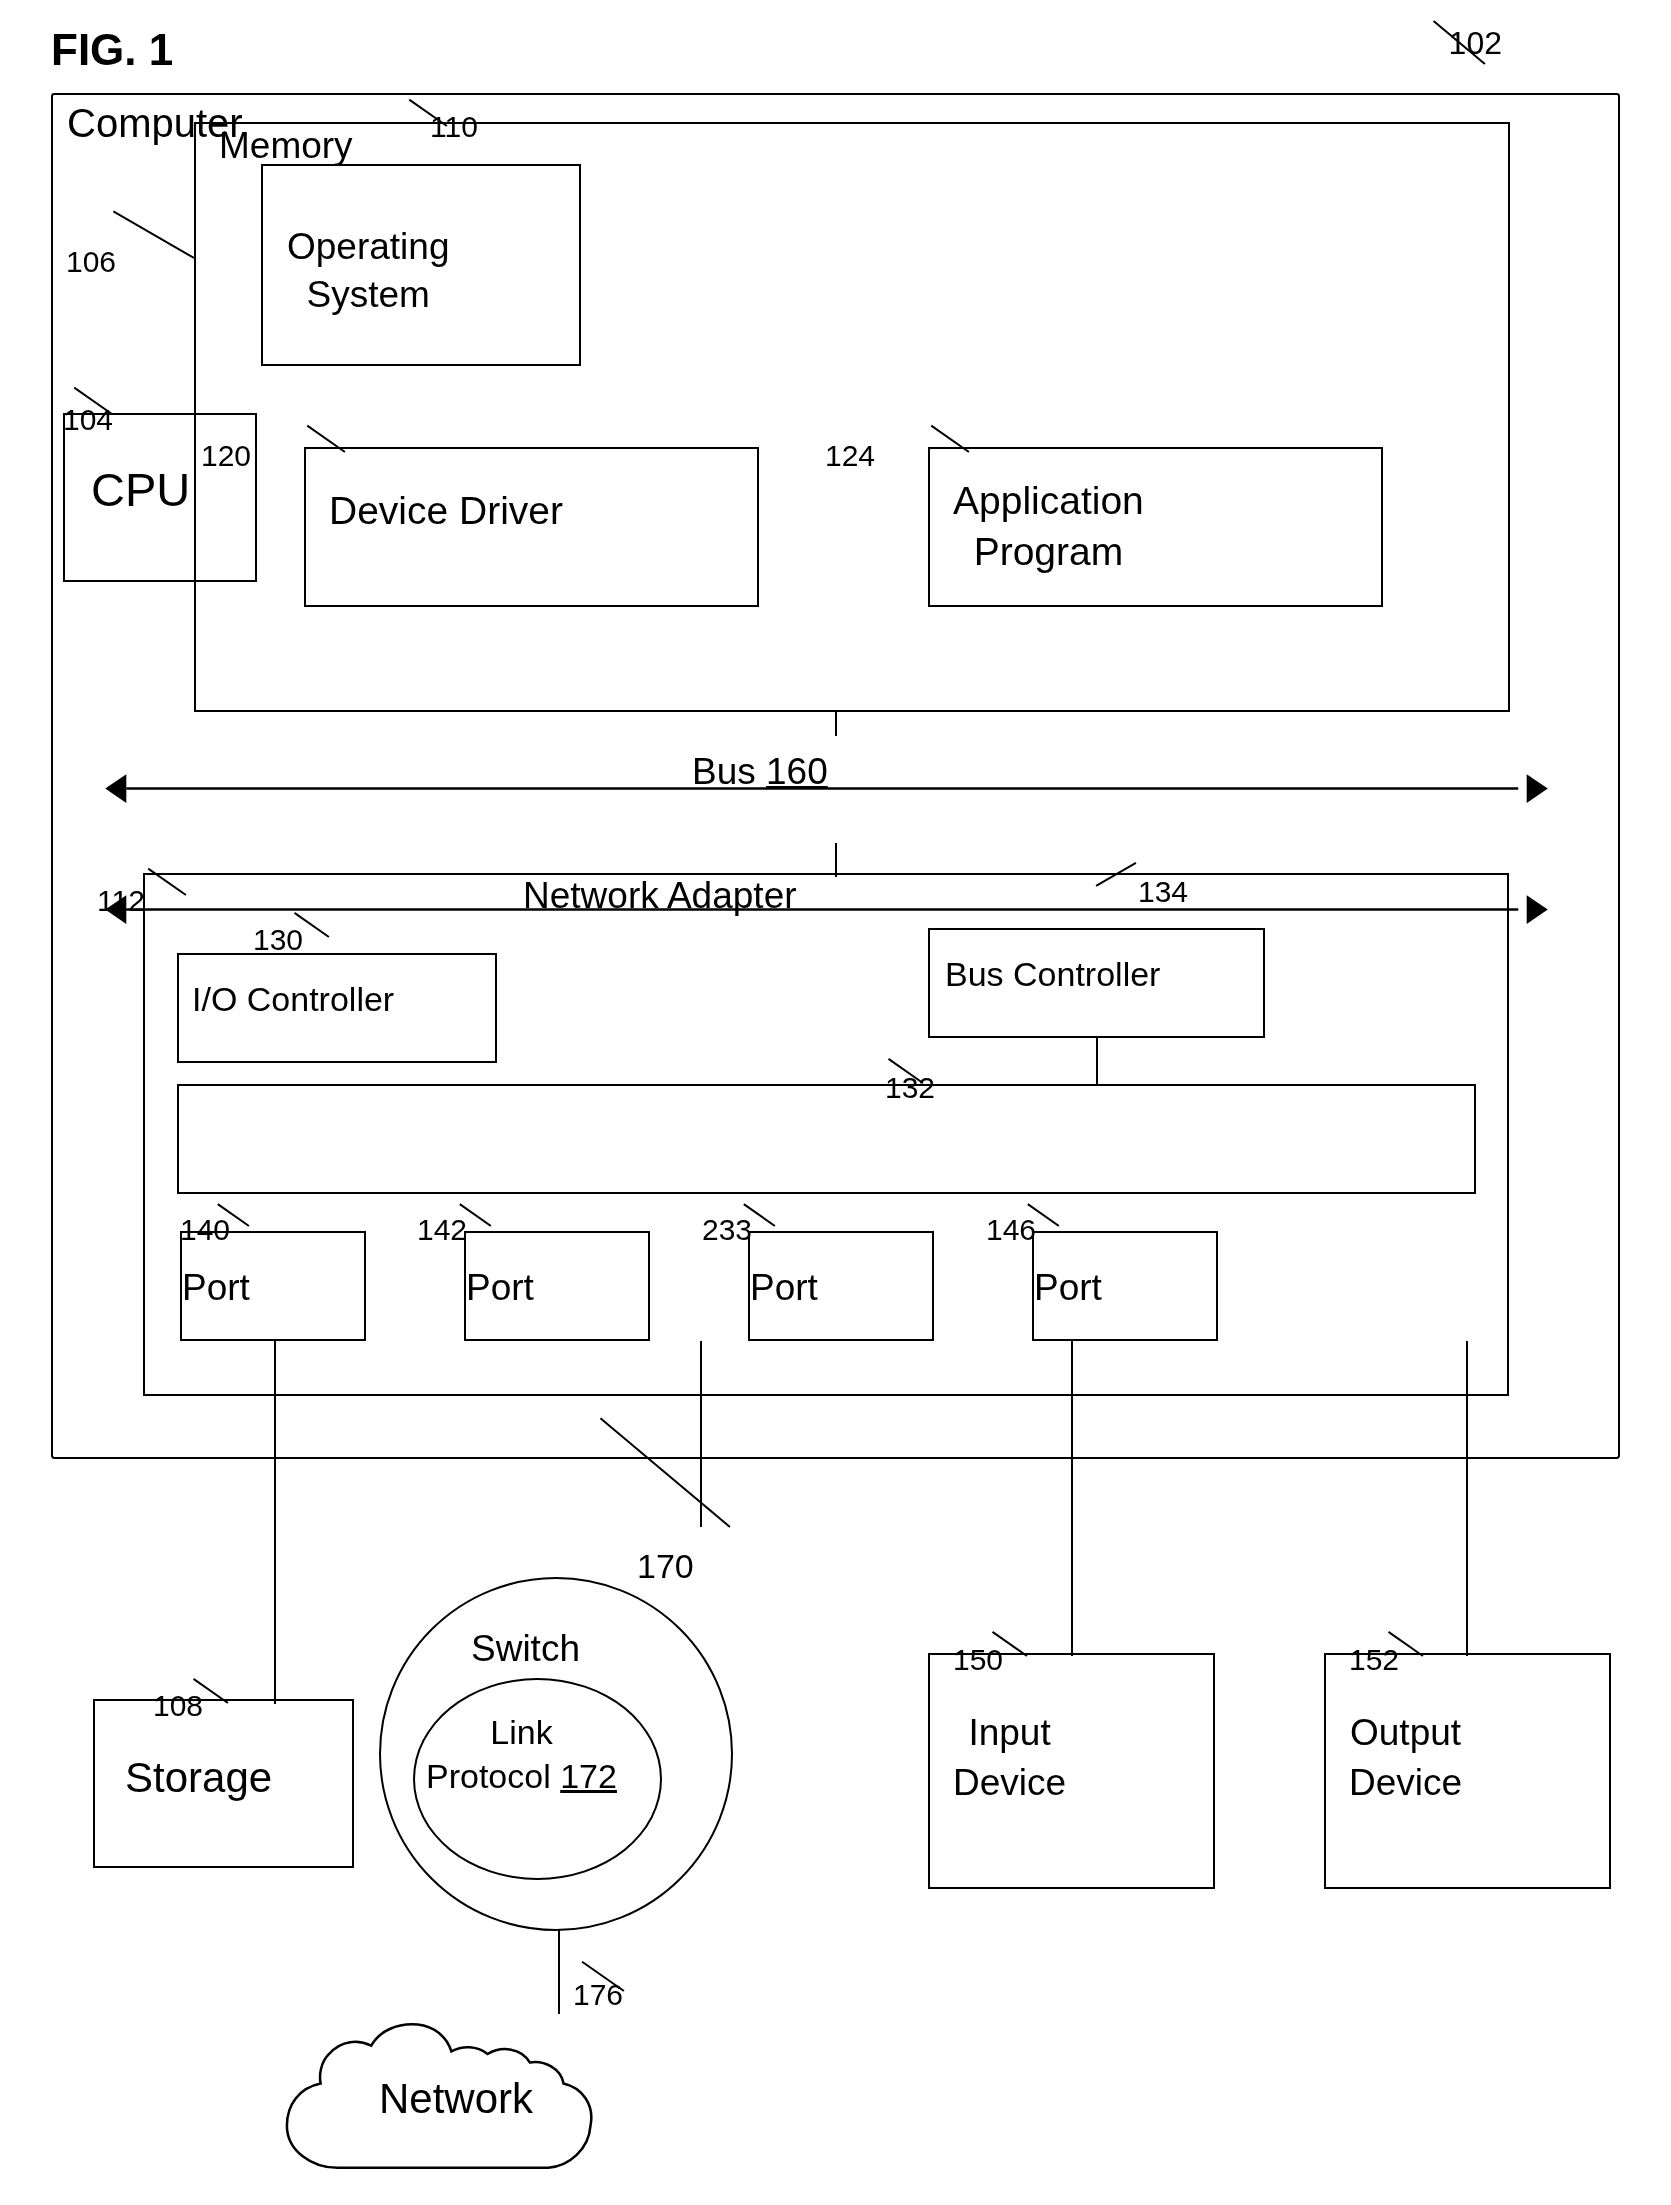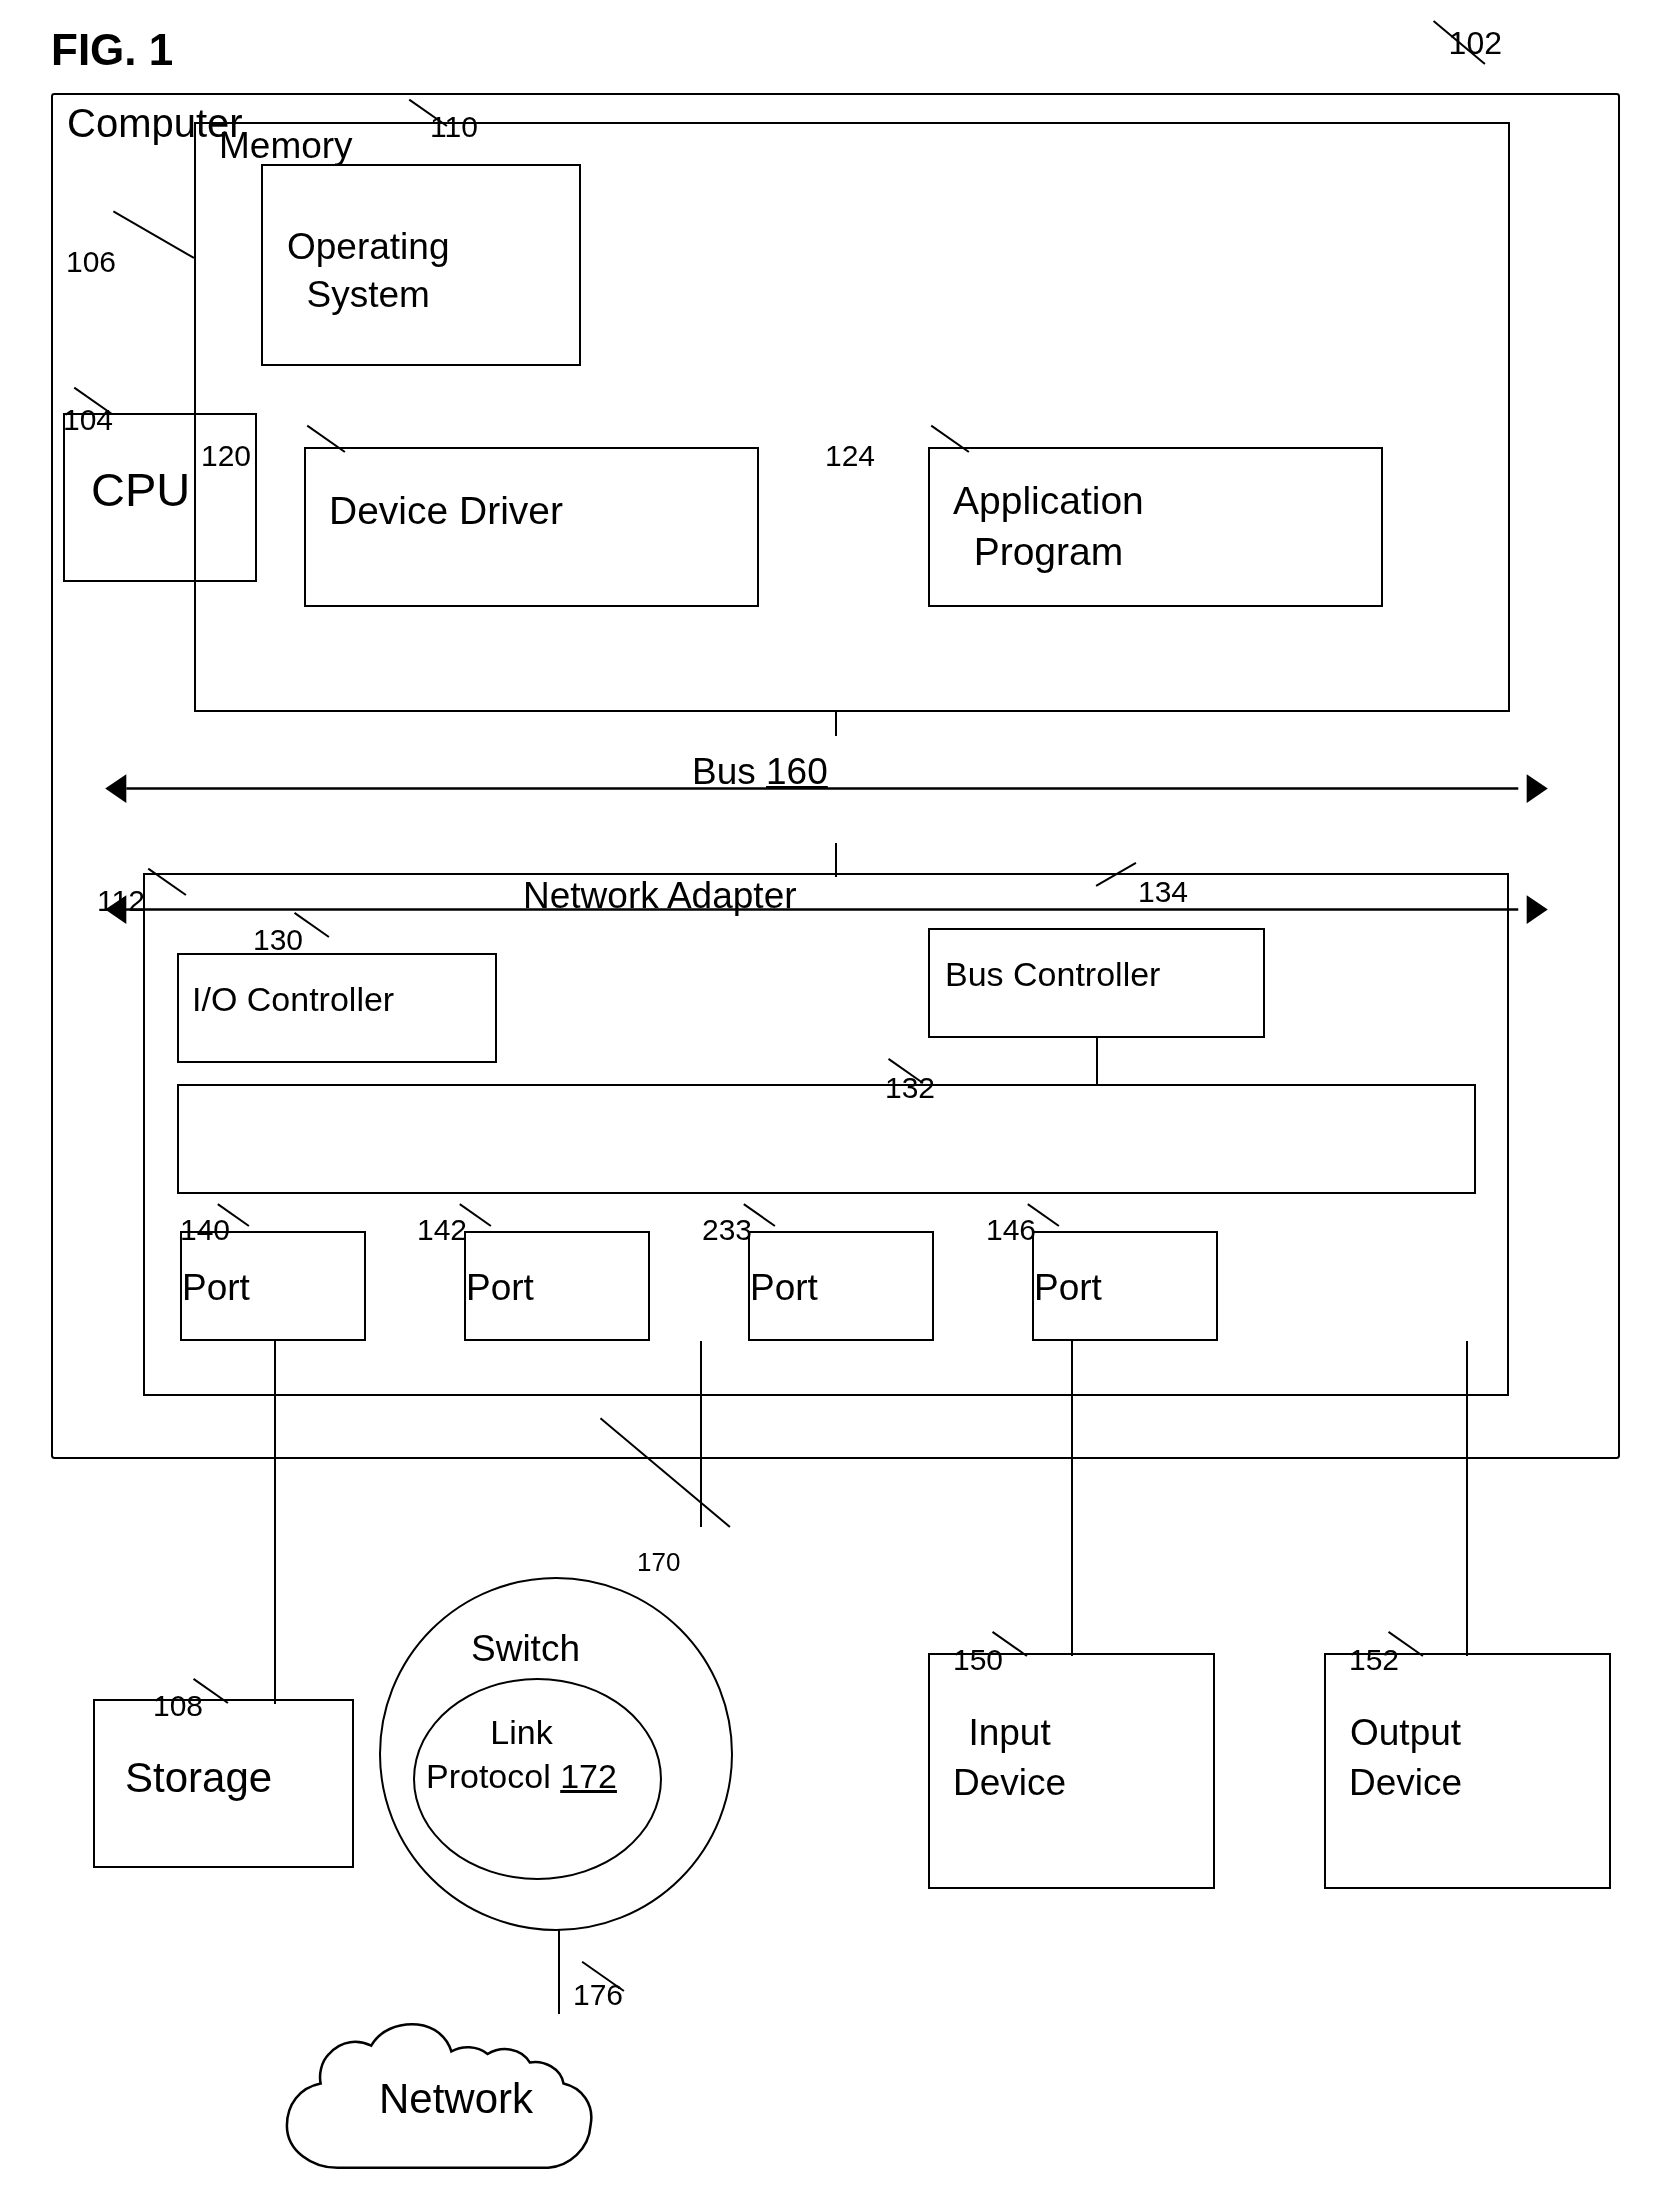--- a/index.html
+++ b/index.html
@@ -568,21 +568,21 @@
       left: 426px;
       font-size: 34px;
       text-align: center;
       line-height: 1.3;
     }
 
     .ref-170 {
       position: absolute;
       top: 1547px;
       left: 637px;
-      font-size: 26px;
+      font-size: 34px;
     }
 
     
     .input-device-box {
       position: absolute;
       top: 1653px;
       left: 928px;
       width: 287px;
       height: 236px;
       border: 2.5px solid #000;

